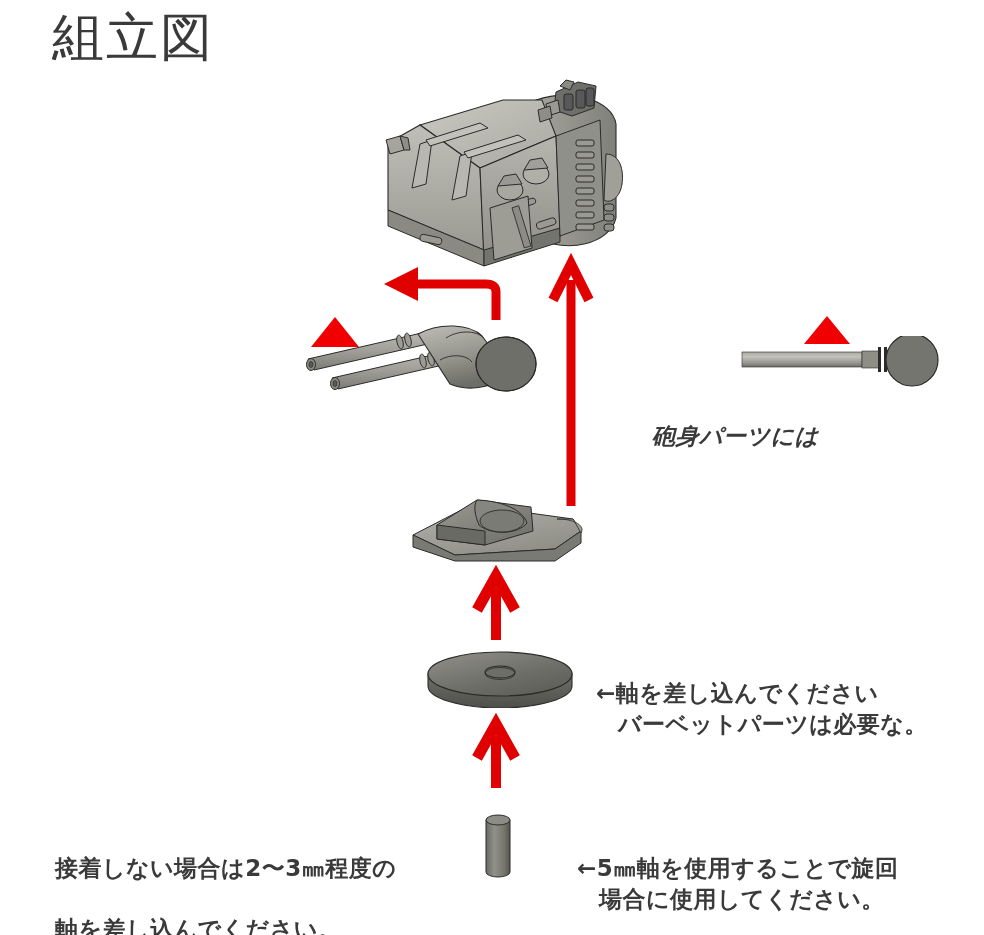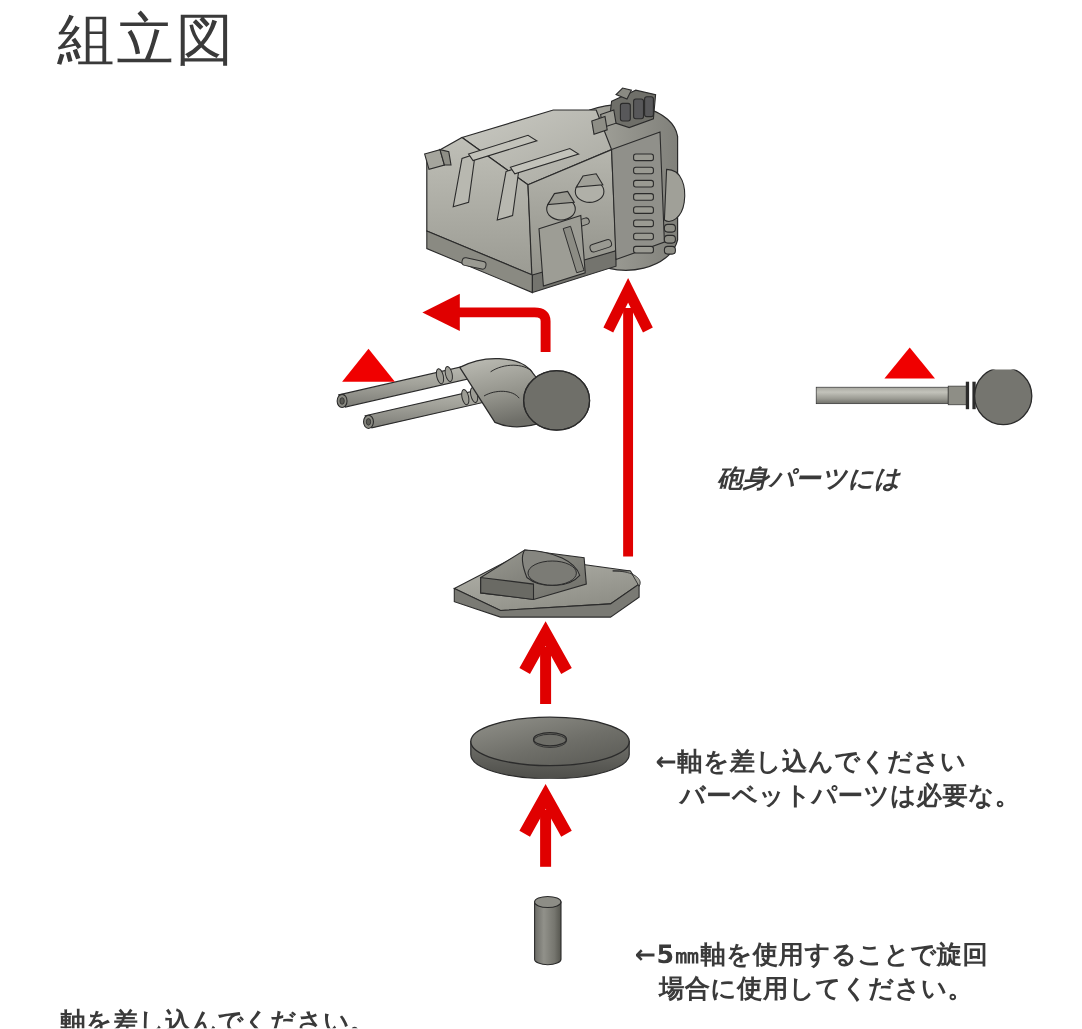--- a/index.html
+++ b/index.html
@@ -315,21 +315,21 @@
   <div class="abs note note-barrel-updown">
     <span>砲身パーツには</span><br>
   </div>
 
   <div class="abs note note-barbette">
     <span>←軸を差し込んでください</span>
     <span class="ln2">バーベットパーツは必要な。</span>
   </div>
 
   <div class="abs note note-shaft-insert">
-    <br>
+    <span>接着しない場合は2〜3㎜程度の</span><br>
     <span>軸を差し込んでください。</span>
   </div>
 
   <div class="abs note note-rotate">
     <span>←5㎜軸を使用することで旋回</span>
     <span class="ln2">場合に使用してください。</span>
   </div>
 
 </div>
 

